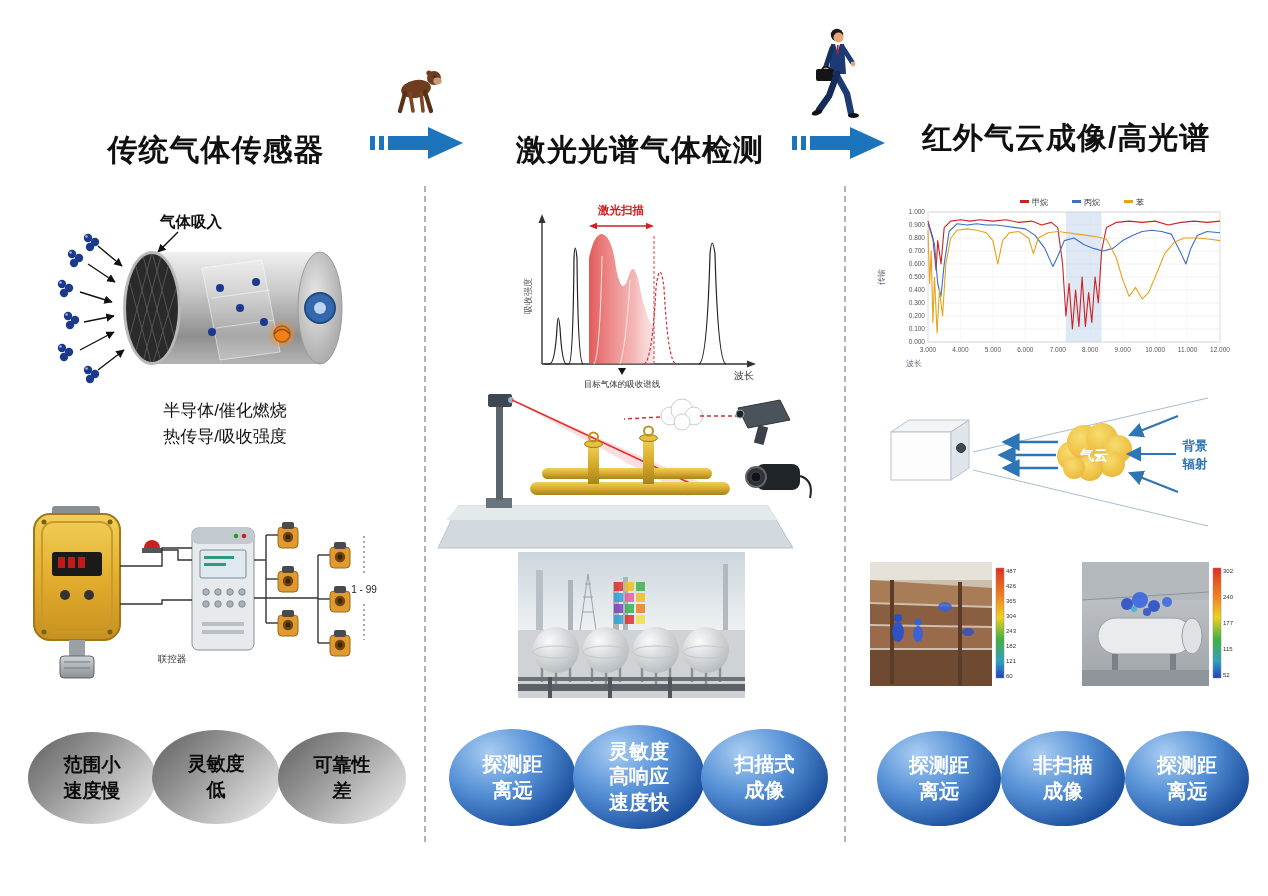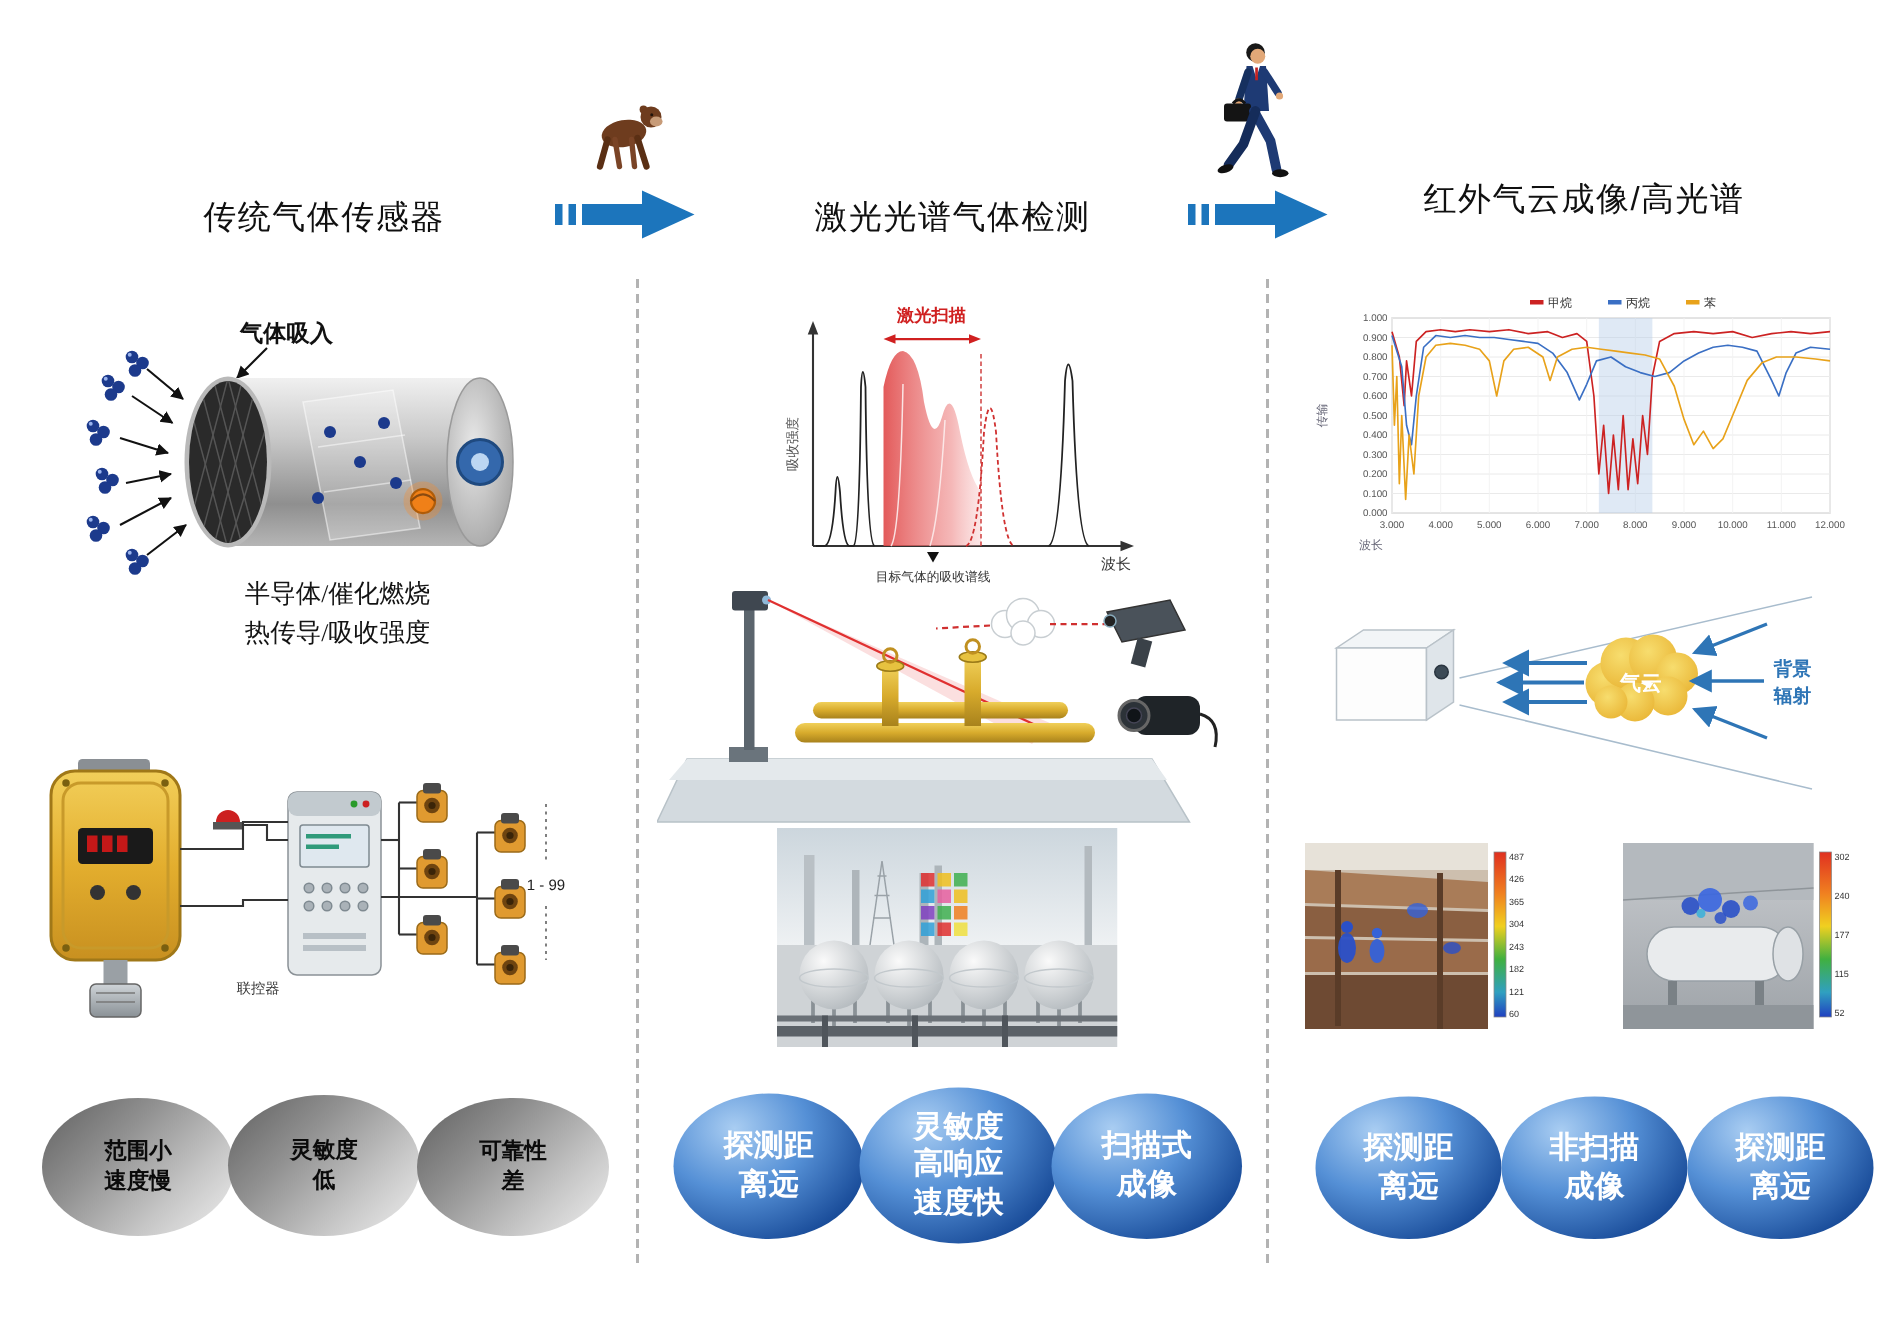--- a/index.html
+++ b/index.html
@@ -1,27 +1,27 @@
 <!DOCTYPE html>
 <html><head>
 <meta charset="utf-8">
 <style>
   html,body{margin:0;padding:0;background:#fff;}
   body{font-family:"Liberation Sans","DejaVu Sans",sans-serif;}
   #canvas{position:relative;width:1268px;height:896px;background:#fff;overflow:hidden;}
   .abs{position:absolute;}
-  .stage-title{position:absolute;font-size:22px;font-weight:normal;color:#101010;
+  .stage-title{position:absolute;font-size:30px;font-weight:bold;color:#101010;
     text-align:center;white-space:nowrap;letter-spacing:1px;}
   .divider{position:absolute;width:0;border-left:2px dashed #b3b3b3;}
   .caption{position:absolute;font-size:17px;color:#141414;text-align:center;line-height:1.55;font-weight:500;}
   .bubble{position:absolute;border-radius:50%;display:flex;flex-direction:column;
     justify-content:center;align-items:center;font-weight:bold;text-align:center;}
   .bubble.blue{color:#fff;font-size:20px;line-height:1.28;
     background:radial-gradient(ellipse at 32% 24%, #a9cdf2 0%, #5590d6 40%, #1b4e9b 78%, #123a78 100%);}
-  .bubble.gray{color:#0b0b0b;font-size:15px;line-height:1.35;
+  .bubble.gray{color:#0b0b0b;font-size:19px;line-height:1.35;
     background:linear-gradient(135deg,#5f5f5f 0%,#8f8f8f 35%,#c6c6c6 70%,#f0f0f0 100%);}
   svg text{font-family:"Liberation Sans","DejaVu Sans",sans-serif;}
 </style>
 </head>
 <body>
 
 <div id="canvas">
 
   <div class="stage-title" style="left:98px;top:130px;width:236px;">传统气体传感器</div>
   <div class="stage-title" style="left:516px;top:130px;width:238px;">激光光谱气体检测</div>
@@ -181,21 +181,21 @@
     <g stroke="#111" stroke-width="1.4">
       <line x1="36" y1="54" x2="63" y2="72" marker-end="url(#ah)"></line>
       <line x1="28" y1="82" x2="60" y2="92" marker-end="url(#ah)"></line>
       <line x1="32" y1="112" x2="62" y2="106" marker-end="url(#ah)"></line>
       <line x1="28" y1="140" x2="62" y2="122" marker-end="url(#ah)"></line>
       <line x1="46" y1="160" x2="72" y2="140" marker-end="url(#ah)"></line>
       <line x1="46" y1="36" x2="70" y2="56" marker-end="url(#ah)"></line>
     </g>
   </svg>
 
-  <div class="caption" style="left:103px;top:383px;width:244px;font-family:Liberation Serif, serif;">
+  <div class="caption" style="left:103px;top:398px;width:244px;">
     <div>半导体/催化燃烧</div>
     <div>热传导/吸收强度</div>
   </div>
 
   <svg class="abs" style="left:22px;top:500px;" width="398" height="196" viewBox="0 0 398 196">
     <defs>
       <linearGradient id="yellowGrad" x1="0" y1="0" x2="0" y2="1">
         <stop offset="0" stop-color="#f2cf5a"></stop>
           <stop offset="0.5" stop-color="#e3ae2e"></stop>
           <stop offset="1" stop-color="#c89020"></stop>

